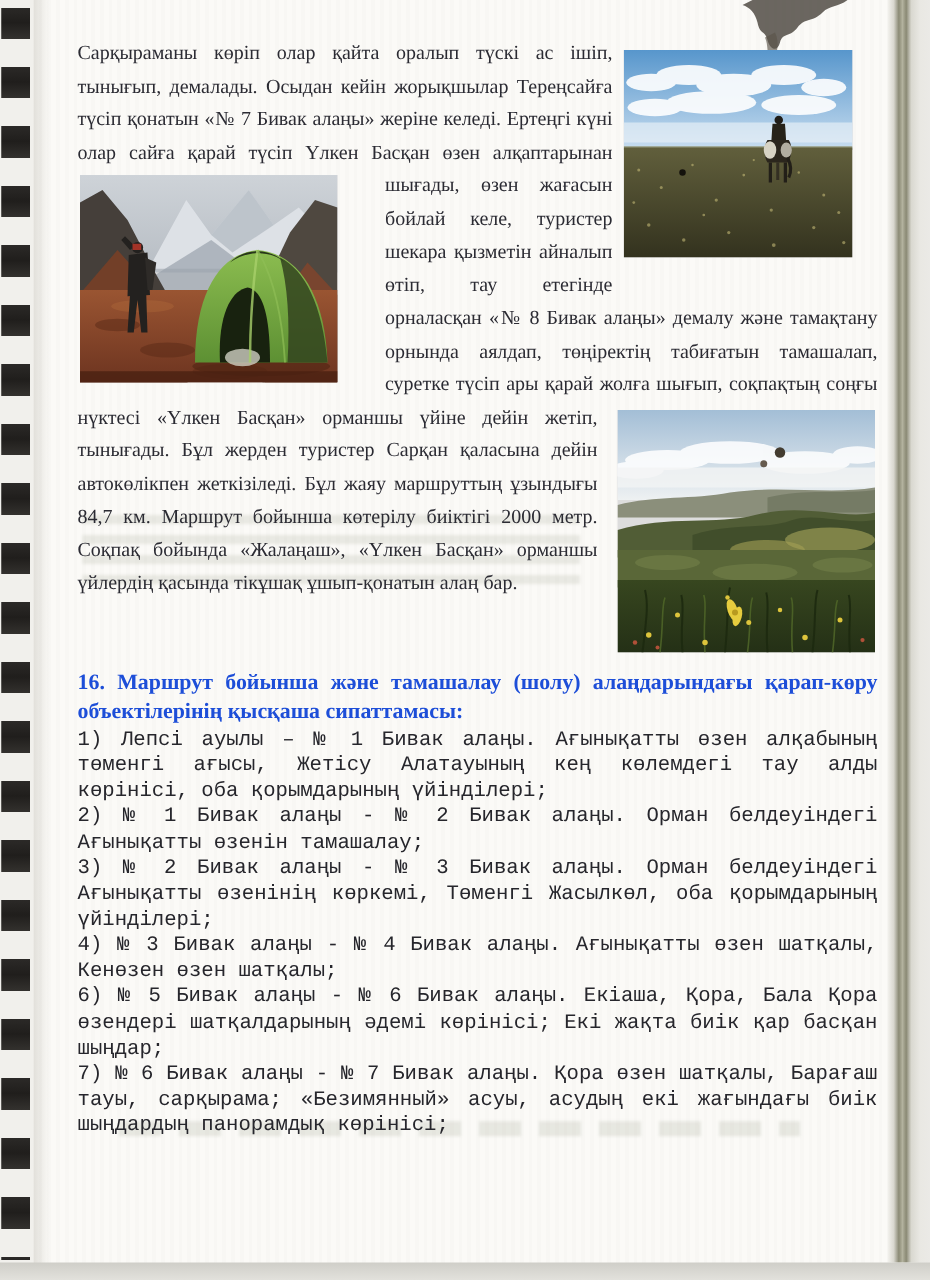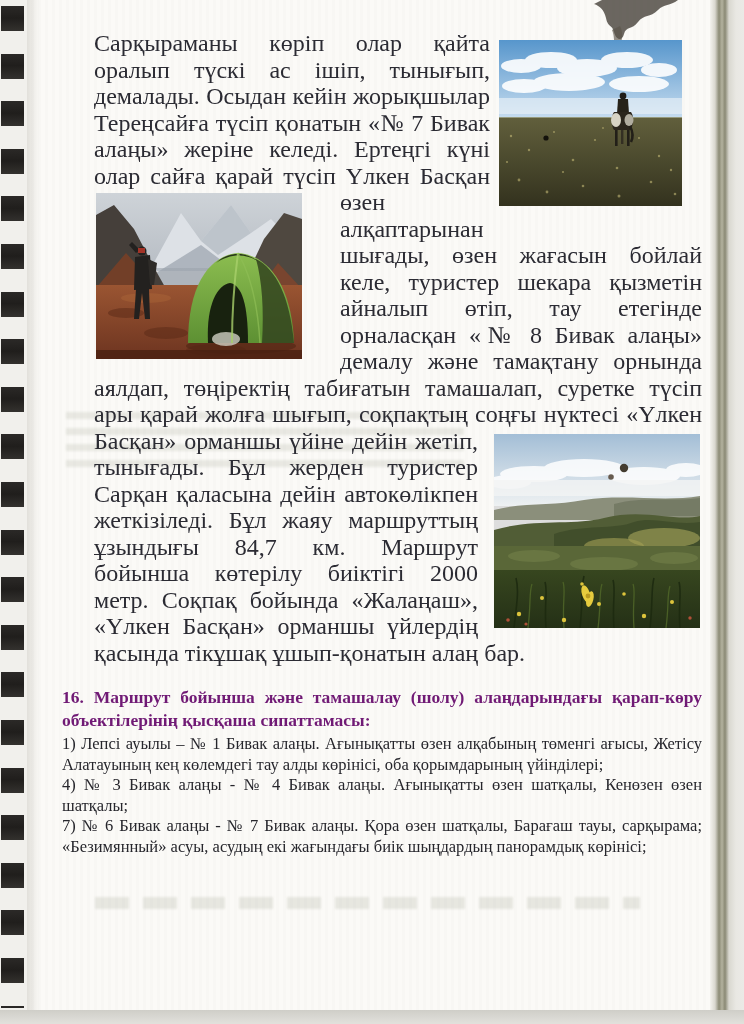--- a/index.html
+++ b/index.html
@@ -38,35 +38,35 @@
       #8a8974 15px,#d9d8d0 19px,#e9e8e3 26px,#ebeae6 34px);
   }
   .bottom-edge{position:absolute;left:0;top:1010px;width:744px;height:14px;
     background:linear-gradient(180deg,#cfcec8,#e2e1dc);}
 
   
   .smudge{position:absolute;left:580px;top:0;width:120px;height:62px;}
 
   
   .content{position:absolute;left:62px;top:30px;width:640px;color:#2b2b33;}
-  .flow{font-size:24px;line-height:26.5px;text-align:justify;margin-left:32px;}
+  .flow{font-size:16px;line-height:26.5px;text-align:justify;}
   .flow p{margin:0;display:inline;}
 
   .photo{display:block;border:0;background:#ddd;}
   .photo-wrap-1{float:left;width:206px;height:166px;margin:4px 38px 10px 2px;}
   .photo-wrap-2{float:right;width:183px;height:166px;margin:10px 20px 10px 9px;}
   .photo-wrap-3{float:right;width:206px;height:194px;margin:6px 2px 12px 16px;}
   .photo svg{display:block;width:100%;height:100%;}
 
   .section-heading{
     clear:both;margin:20px 0 2px 0;
     font-weight:bold;font-size:17.5px;line-height:23px;text-align:justify;
-    color:#701a75;
-  }
-  .sight-list p{margin:0;font-size:16.5px;line-height:20.6px;text-align:justify;color:#26262c;}
+    color:#1d4ed8;
+  }
+  .sight-list p{margin:0;font-size:16.5px;line-height:20.6px;text-align:justify;color:#26262c;font-family:Liberation Mono, monospace;}
 
   
   .ghost{position:absolute;opacity:0.5;filter:blur(1.1px);pointer-events:none;}
   .ghost-lines{
     background:repeating-linear-gradient(180deg,
       rgba(118,124,98,0.28) 0 7px,rgba(0,0,0,0) 7px 16px);
   }
   .ghost-a{left:66px;top:412px;width:398px;height:62px;}
   .ghost-b{left:95px;top:897px;width:545px;height:12px;
     background:repeating-linear-gradient(90deg,
@@ -300,18 +300,21 @@
         </svg>
       </span>
 
       <p>Басқан» орманшы үйіне дейін жетіп, тынығады. Бұл жерден туристер Сарқан қаласына дейін автокөлікпен жеткізіледі. Бұл жаяу маршруттың ұзындығы 84,7 км. Маршрут бойынша көтерілу биіктігі 2000 метр. Соқпақ бойында «Жалаңаш», «Үлкен Басқан» орманшы үйлердің қасында тікұшақ ұшып-қонатын алаң бар.</p>
     </div>
 
     <div class="section-heading">16. Маршрут бойынша және тамашалау (шолу) алаңдарындағы қарап-көру объектілерінің қысқаша сипаттамасы:</div>
 
     <div class="sight-list">
       <p>1) Лепсі ауылы – № 1 Бивак алаңы. Ағынықатты өзен алқабының төменгі ағысы, Жетісу Алатауының кең көлемдегі тау алды көрінісі, оба қорымдарының үйінділері;</p>
+      <p>2) № 1 Бивак алаңы - № 2 Бивак алаңы. Орман белдеуіндегі Ағынықатты өзенін тамашалау;</p>
+      <p>3) № 2 Бивак алаңы - № 3 Бивак алаңы. Орман белдеуіндегі Ағынықатты өзенінің көркемі, Төменгі Жасылкөл, оба қорымдарының үйінділері;</p>
       <p>4) № 3 Бивак алаңы - № 4 Бивак алаңы. Ағынықатты өзен шатқалы, Кенөзен өзен шатқалы;</p>
+      <p>6) № 5 Бивак алаңы - № 6 Бивак алаңы. Екіаша, Қора, Бала Қора өзендері шатқалдарының әдемі көрінісі; Екі жақта биік қар басқан шыңдар;</p>
       <p>7) № 6 Бивак алаңы - № 7 Бивак алаңы. Қора өзен шатқалы, Барағаш тауы, сарқырама; «Безимянный» асуы, асудың екі жағындағы биік шыңдардың панорамдық көрінісі;</p>
     </div>
 
   </div>
 </div>
 
 </body></html>

